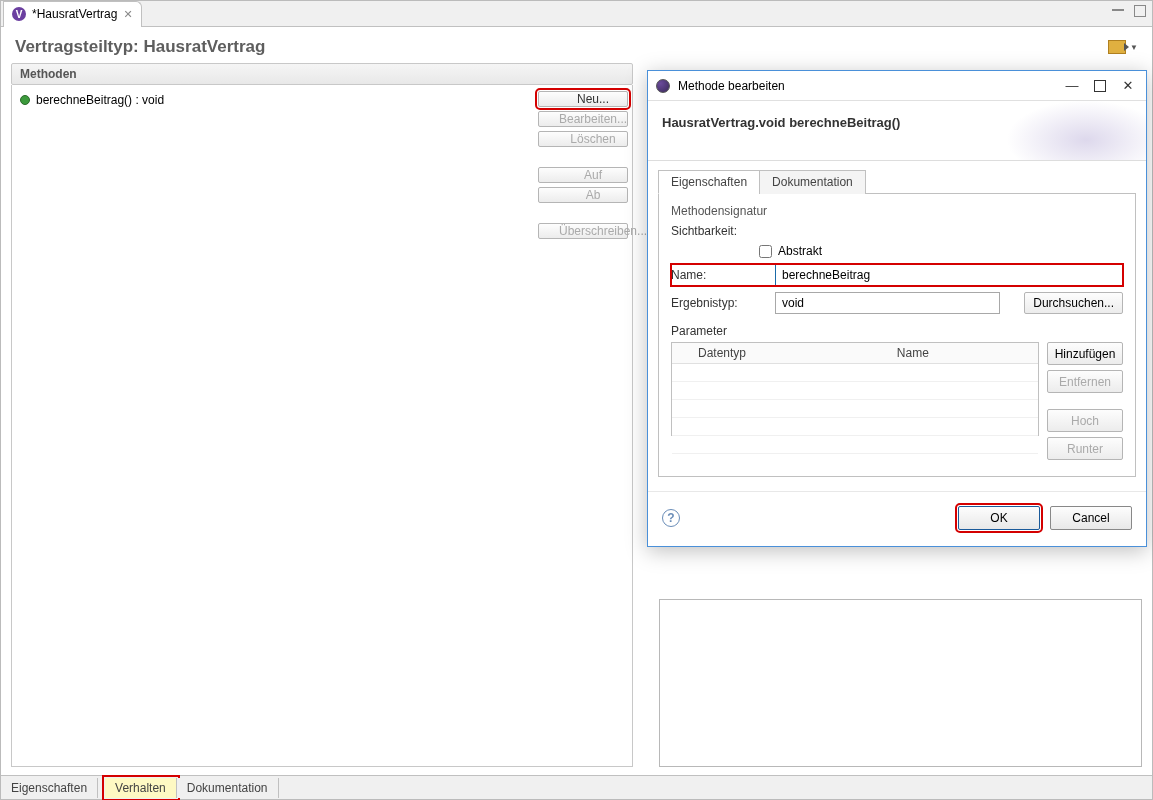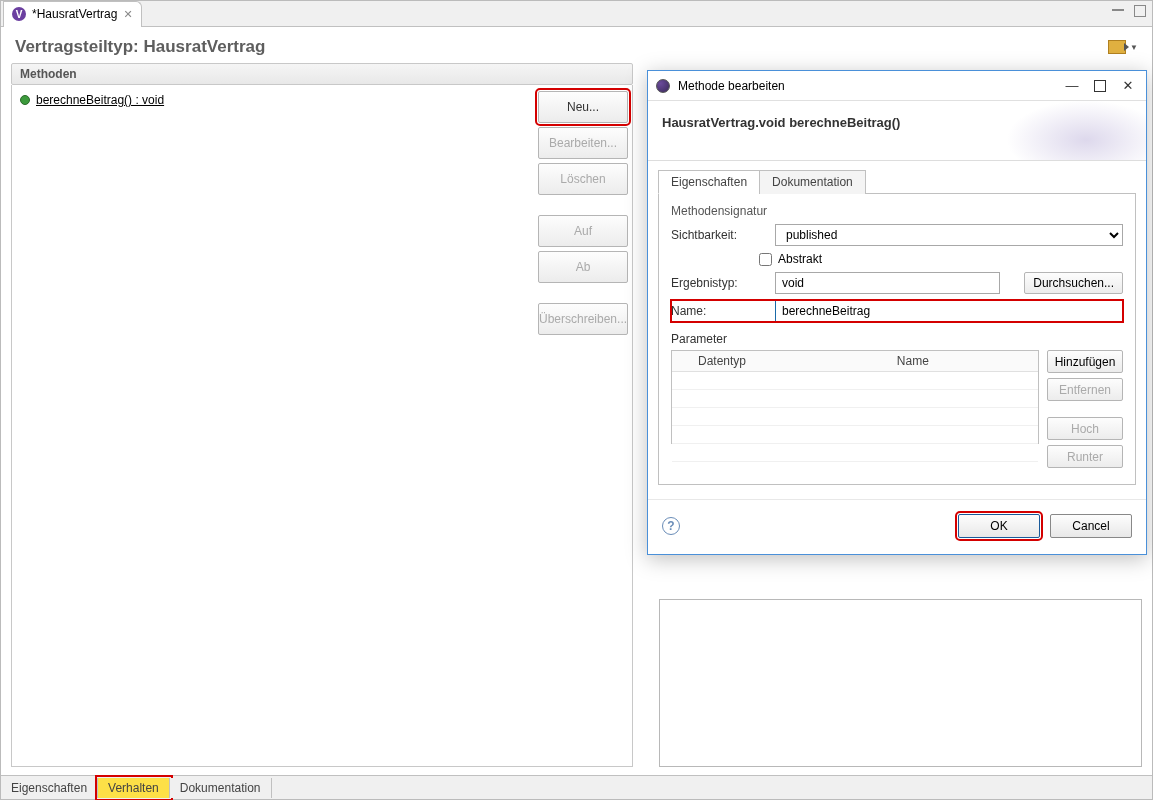--- a/index.html
+++ b/index.html
@@ -19,37 +19,37 @@
 .header-title { font-size: 17px; font-weight: bold; color: #5e5e5e; }
 .header-icon { width: 18px; height: 14px; background: #e0b040; border: 1px solid #b08020; position: relative; }
 .header-icon::after { content: ""; position: absolute; right: -4px; top: 2px; width: 0; height: 0; border-left: 5px solid #555; border-top: 4px solid transparent; border-bottom: 4px solid transparent; }
 .dropdown-tri { font-size: 8px; color: #555; margin-left: 4px; }
 
 
 .main { display: flex; padding: 0 10px; gap: 26px; height: calc(100% - 26px - 40px - 28px); }
 .left-col { flex: 0 0 622px; display: flex; flex-direction: column; }
 .section-header { background: linear-gradient(#f5f5f5,#e8e8e8); border: 1px solid #c8c8c8; border-radius: 2px; padding: 3px 8px; font-weight: bold; color: #555; }
 .method-list-area { flex: 1; border: 1px solid #c8c8c8; border-top: none; display: flex; }
-.method-list { flex: 1; padding: 8px; text-decoration: underline; }
+.method-list { flex: 1; padding: 8px; }
 .method-item { display: flex; align-items: center; gap: 6px; }
 .green-dot { width: 10px; height: 10px; border-radius: 50%; background: #3c9a3c; border: 1px solid #2a6a2a; }
 
 .button-col { width: 98px; padding: 6px 4px; display: flex; flex-direction: column; gap: 4px; }
 .button-col .spacer { height: 12px; }
-.ide-btn { height: 32px; border: 1px solid #b5b5b5; background: linear-gradient(#fdfdfd,#ececec); color: #333; border-radius: 2px; font-size: 12px; cursor: pointer; }
+.ide-btn { height: 16px; border: 1px solid #b5b5b5; background: linear-gradient(#fdfdfd,#ececec); color: #333; border-radius: 2px; font-size: 12px; cursor: pointer; padding-left: 20px; }
 .ide-btn:disabled { color: #aaa; cursor: default; }
 .highlight-red { outline: 2px solid #d40000; outline-offset: 1px; }
 
 .right-col { flex: 1; display: flex; flex-direction: column; }
 .preview-box { flex: 1; border: 1px solid #b8b8b8; margin-top: 536px; background: #fff; }
 
 
 .bottom-tabs { position: absolute; bottom: 1px; left: 1px; right: 1px; height: 24px; background: #f0f0f0; border-top: 1px solid #c0c0c0; display: flex; align-items: center; }
 .btab { padding: 3px 10px; border-right: 1px solid #c0c0c0; color: #444; background: #f0f0f0; cursor: pointer; }
-.btab.active { background: #fde047; }
+.btab.active { background: #fef9c3; margin-left: 7px; }
 
 
 .dialog { position: absolute; left: 647px; top: 70px; width: 500px; background: #fff; border: 1px solid #4a90d9; box-shadow: 0 4px 20px rgba(0,0,0,0.25); }
 .dlg-titlebar { height: 30px; display: flex; align-items: center; padding: 0 8px; gap: 8px; border-bottom: 1px solid #e0e0e0; }
 .eclipse-icon { width: 14px; height: 14px; border-radius: 50%; background: radial-gradient(circle at 30% 30%, #6a4a9a, #3a2a5a); border: 1px solid #555; }
 .dlg-titlebar .spacer { flex: 1; }
 .dlg-titlebar .winbtn { width: 20px; text-align: center; color: #333; cursor: pointer; font-size: 13px; }
 .winbtn.max { width: 12px; height: 12px; border: 1px solid #333; display: inline-block; margin: 0 4px;}
 
 .dlg-banner { position: relative; padding: 14px 14px 30px 14px; background: #fff; border-bottom: 1px solid #ddd; overflow: hidden; }
@@ -157,36 +157,33 @@
   </div>
   <div class="dlg-body">
     <div class="dlg-tabs">
       <div class="dlg-tab active">Eigenschaften</div>
       <div class="dlg-tab">Dokumentation</div>
     </div>
     <div class="tab-content">
       <div class="group-title">Methodensignatur</div>
       <div class="form-row">
         <label>Sichtbarkeit:</label>
-        <select>
-          <option>published</option>
-        </select>
       </div>
       <div class="chk-row">
         <input type="checkbox" style="">
         <span>Abstrakt</span>
+      </div>
+      <div class="form-row highlight-red" style="outline-offset:-1px">
+        <label>Name:</label>
+        <input type="text" style="border-color: rgb(26, 106, 168);" value="berechneBeitrag">
       </div>
       <div class="form-row">
         <label>Ergebnistyp:</label>
         <input type="text" value="void" style="">
         <button class="small-btn">Durchsuchen...</button>
-      </div>
-      <div class="form-row highlight-red" style="outline-offset:-1px">
-        <label>Name:</label>
-        <input type="text" style="border-color: rgb(26, 106, 168);" value="berechneBeitrag">
       </div>
       <div class="param-section">
         <div style="margin-bottom:4px;color:#333">Parameter</div>
         <div class="param-row">
           <div class="param-table">
             <table>
               <thead>
                   <tr>
                 <th></th>
                 <th>Datentyp</th>

